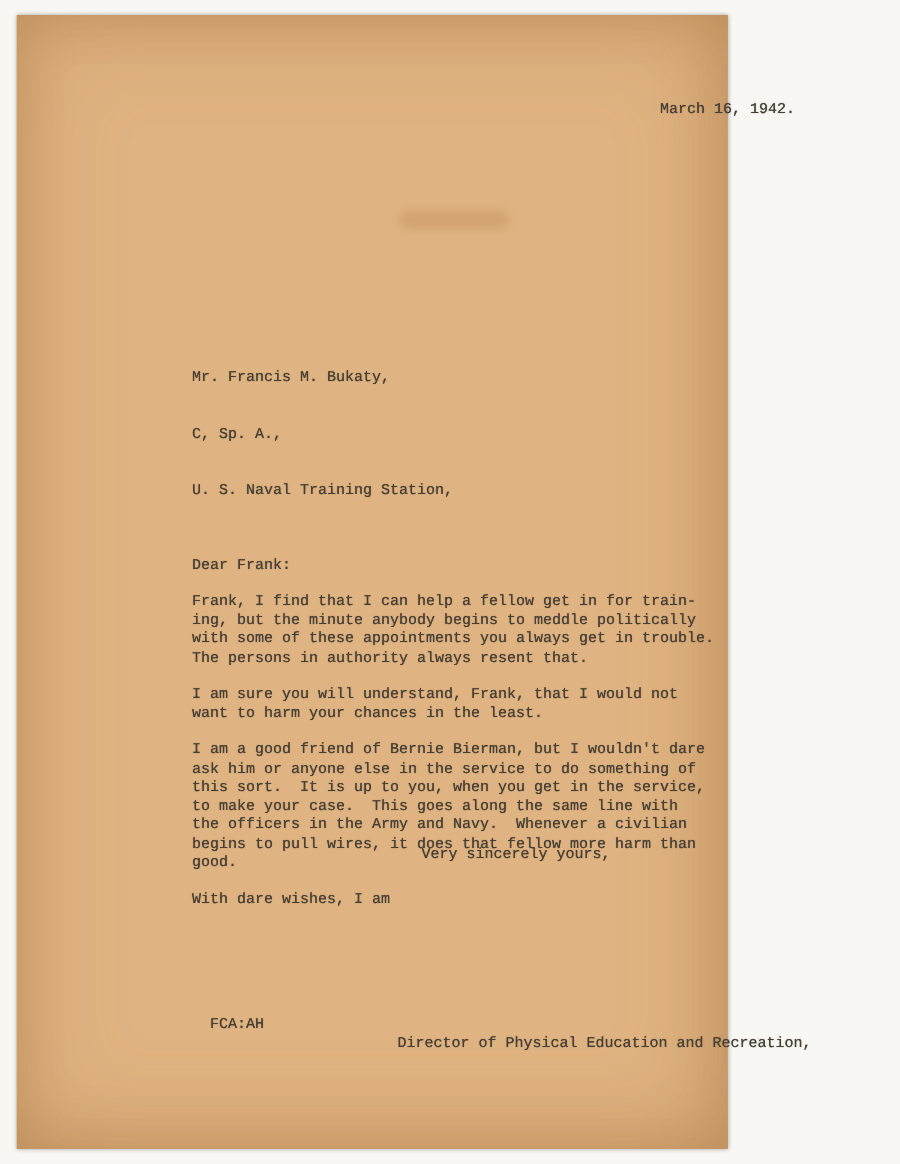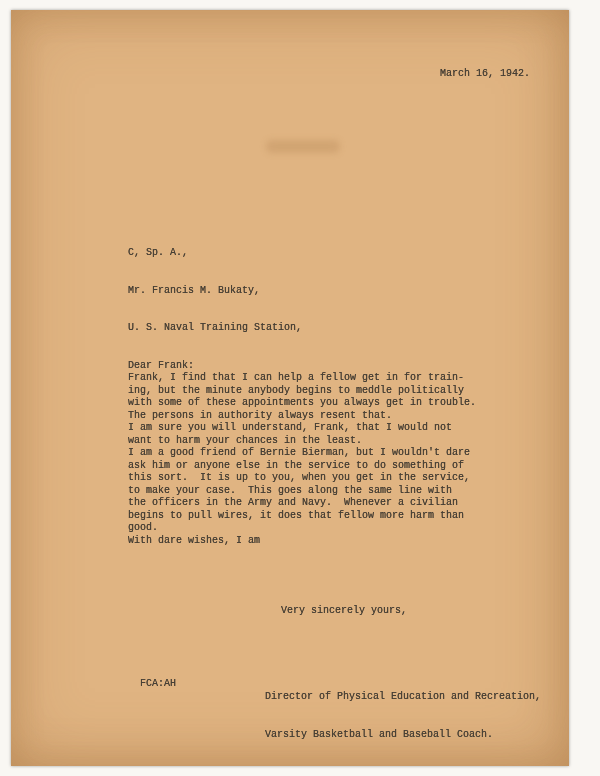--- a/index.html
+++ b/index.html
@@ -9,21 +9,21 @@
     height: 776px;
     position: relative;
     overflow: hidden;
     background: #f9f7f3;
     font-family: "Liberation Mono", "DejaVu Sans Mono", monospace;
   }
   .paper {
     position: absolute;
     left: 11px;
     top: 10px;
-    width: 558px;
+    width: 474px;
     height: 756px;
     background: #e0b482;
     box-shadow:
       0 0 3px rgba(0,0,0,0.35),
       inset 0 0 70px rgba(146,95,44,0.28),
       inset -10px -8px 42px rgba(146,95,44,0.18),
       inset 6px 6px 30px rgba(146,95,44,0.12);
     color: #463f35;
     font-size: 10px;
     line-height: 12.5px;
@@ -45,27 +45,26 @@
     filter: blur(3px);
     border-radius: 6px;
   }
   .body-col {
     position: absolute;
     left: 117px;
     top: 212px;
     width: 420px;
   }
   .block { white-space: pre; }
-  .block + .block { margin-top: 0; }
+  .block + .block { margin-top: 12px; }
   .valediction {
     position: absolute;
     left: 270px;
     top: 555px;
     white-space: pre;
-    margin-top: 40px;
   }
   .initials {
     position: absolute;
     left: 129px;
     top: 668px;
     white-space: pre;
   }
   .sig-block {
     position: absolute;
     left: 254px;
@@ -77,22 +76,22 @@
 <body>
 
 <div class="paper">
 
   <div class="date">March 16, 1942.</div>
 
   <div class="smudge"></div>
 
   <div class="body-col">
     <div class="block">
+      <div>Mr. Francis M. Bukaty,</div>
       <div>C, Sp. A.,</div>
-      <div>Mr. Francis M. Bukaty,</div>
       <div>U. S. Naval Training Station,</div>
     </div>
 
     <div class="block">Dear Frank:</div>
 
     <div class="block">Frank, I find that I can help a fellow get in for train-
 ing, but the minute anybody begins to meddle politically
 with some of these appointments you always get in trouble.
 The persons in authority always resent that.</div>
     <div class="block">I am sure you will understand, Frank, that I would not
@@ -106,16 +105,15 @@
 good.</div>
     <div class="block">With dare wishes, I am</div>
   </div>
 
   <div class="valediction">Very sincerely yours,</div>
 
   <div class="initials">FCA:AH</div>
 
   <div class="sig-block">
     <div>Director of Physical Education and Recreation,</div>
-    <div>Varsity Basketball and Baseball Coach.</div>
   </div>
 
 </div>
 
 </body></html>

